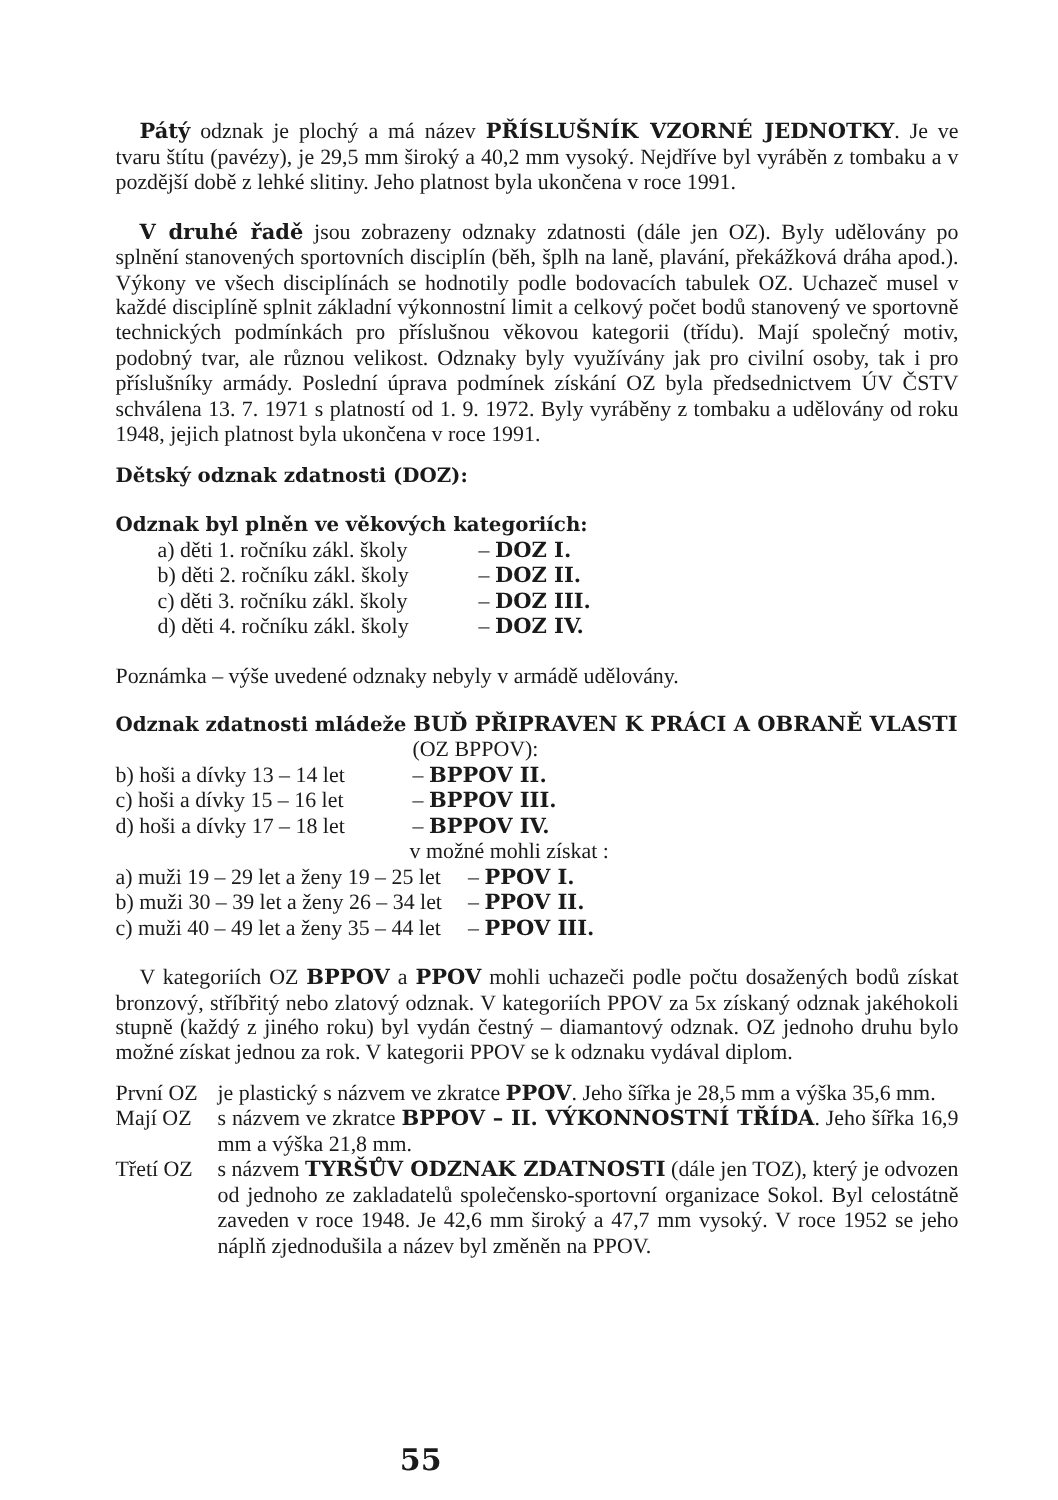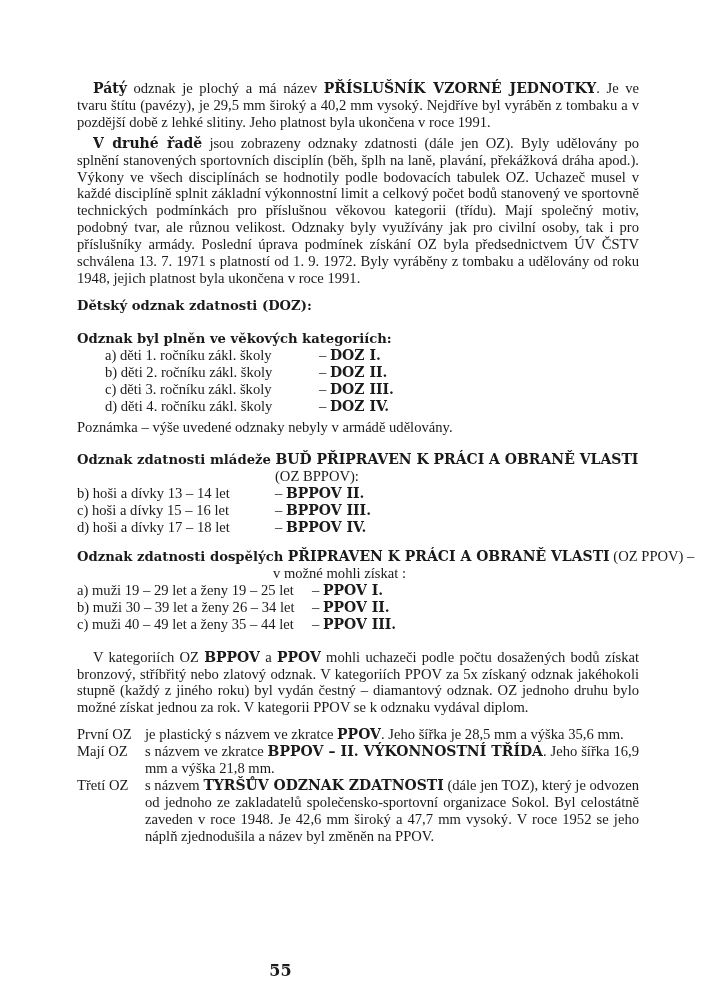--- a/index.html
+++ b/index.html
@@ -9,39 +9,39 @@
     color: #1a1a1a;
   }
   .page {
     position: absolute; left: 77px; top: 80px; width: 562px;
     font-family: "Liberation Serif", "DejaVu Serif", serif;
     font-size: 14.6px; line-height: 16.9px;
   }
   p { margin: 0; text-align: justify; }
   .indent { text-indent: 16px; }
   b, .b { font-family: "DejaVu Serif", serif; font-weight: bold; font-size: 14px; }
-  .gap8 { margin-top: 4px; }
+  .gap8 { margin-top: 16px; }
   .gap10 { margin-top: 10px; }
   .gap12 { margin-top: 12px; }
   .gap16 { margin-top: 16px; }
   .heading { font-family: "DejaVu Serif", serif; font-weight: bold; font-size: 13.2px; line-height: 17px; }
   .row { display: flex; line-height: 16.9px; }
   .row .lbl { white-space: nowrap; }
   .row .val { white-space: nowrap; }
   .doz .lbl { width: 214px; margin-left: 28px; }
   .bppov .lbl { width: 198px; }
   .ppov .lbl { width: 235px; }
   .subline { padding-left: 198px; }
   .subline2 { padding-left: 196px; }
   .deflist .drow { display: flex; }
   .deflist .term { width: 68px; flex: none; }
   .deflist .def { flex: 1; text-align: justify; }
   .pagenum {
     position: absolute; left: 0; width: 561px; top: 961px; text-align: center;
-    font-family: "DejaVu Serif", serif; font-weight: bold; font-size: 16px;
+    font-family: "DejaVu Serif", serif; font-weight: bold; font-size: 20px;
   }
   .nw { white-space: nowrap; }
 </style>
 </head>
 <body>
 
 <div class="page">
 
   <p class="indent"><b>Pátý</b><span> odznak je plochý a má název </span><b>PŘÍSLUŠNÍK VZORNÉ JEDNOTKY</b><span>. Je ve tvaru štítu (pavézy), je 29,5 mm široký a 40,2 mm vysoký. Nejdříve byl vyráběn z tombaku a v pozdější době z lehké slitiny. Jeho platnost byla ukončena v roce 1991.</span></p>
 
@@ -80,21 +80,20 @@
     <div class="row">
         <span class="lbl">c)  hoši a dívky 15 – 16 let</span>
         <span class="val"><span>– </span><b>BPPOV III.</b></span>
       </div>
     <div class="row">
         <span class="lbl">d)  hoši a dívky 17 – 18 let</span>
         <span class="val"><span>– </span><b>BPPOV IV.</b></span>
       </div>
   </div>
 
-  <div class="gap12 nw"><span class="heading">Odznak zdatnosti dospělých </span><b>PŘIPRAVEN K PRÁCI A OBRANĚ VLASTI</b><span> (OZ PPOV) –</span></div>
   <div class="subline2">v možné mohli získat :</div>
   <div class="ppov">
     <div class="row">
         <span class="lbl">a)  muži 19 – 29 let a ženy 19 – 25 let</span>
         <span class="val"><span>– </span><b>PPOV I.</b></span>
       </div>
     <div class="row">
         <span class="lbl">b)  muži 30 – 39 let a ženy 26 – 34 let</span>
         <span class="val"><span>– </span><b>PPOV II.</b></span>
       </div>

